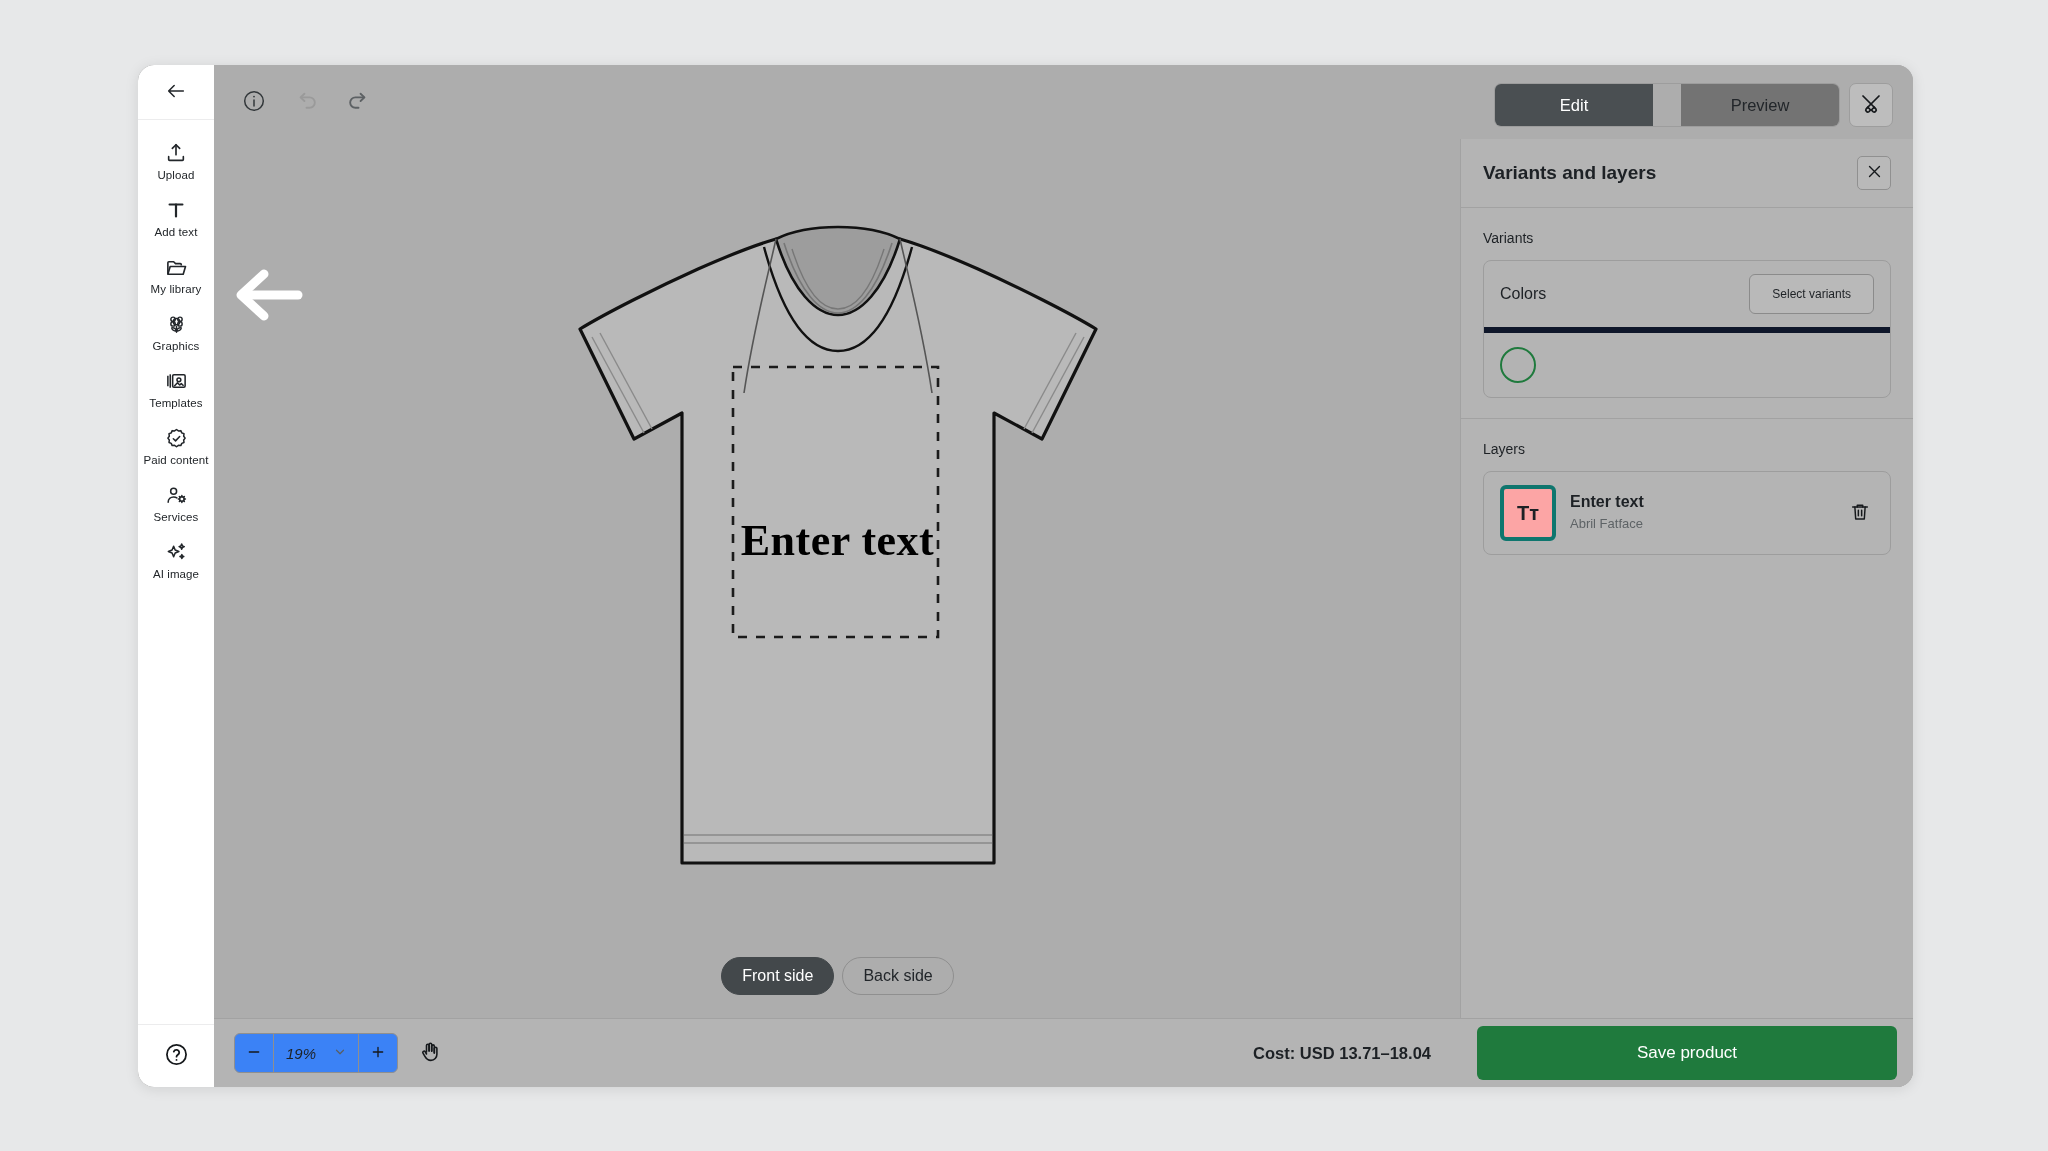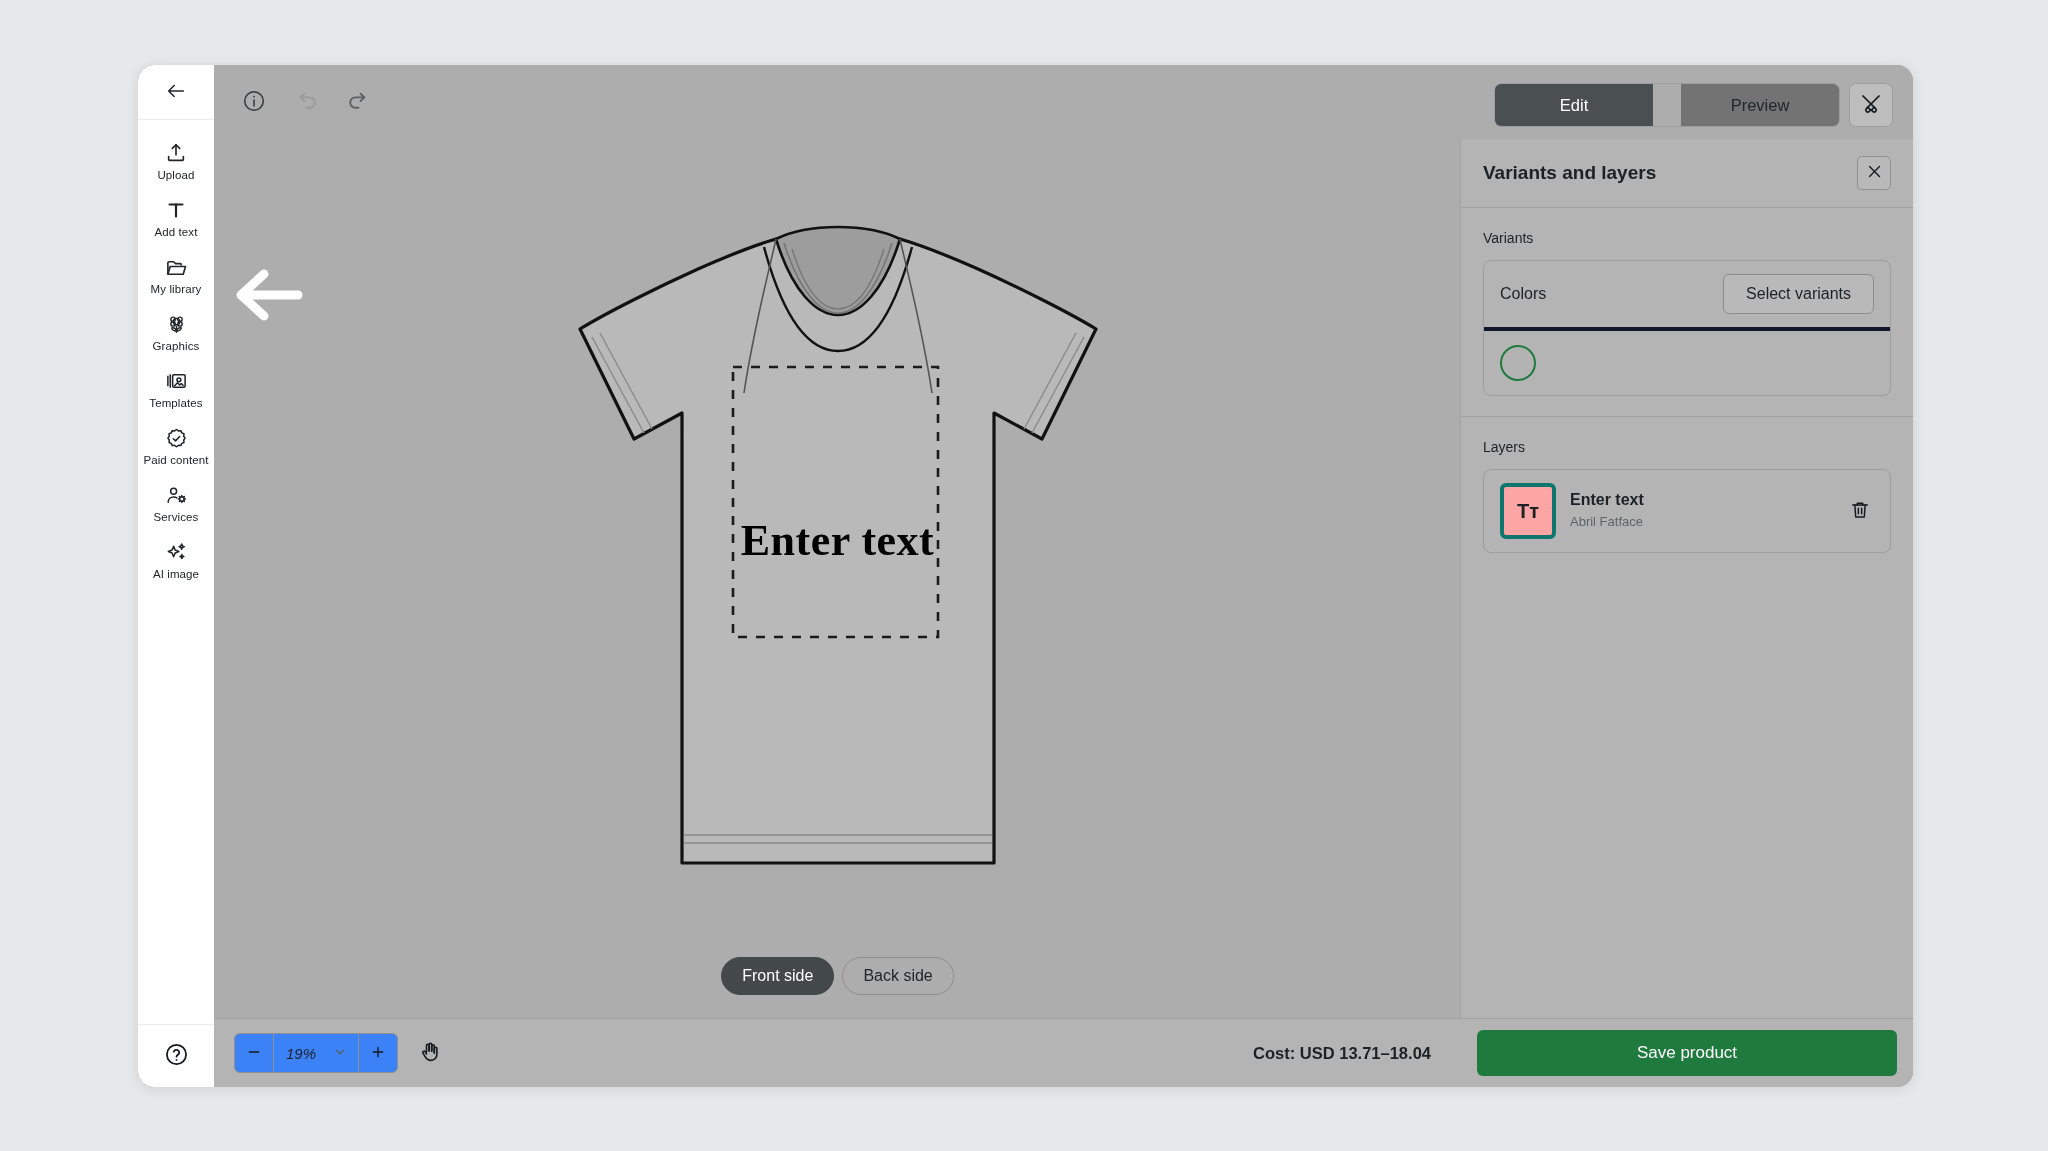--- a/index.html
+++ b/index.html
@@ -274,29 +274,29 @@
     border: 1px solid #9d9d9d;
     border-radius: 8px;
     overflow: hidden;
   }
   .card-row {
     display: flex;
     align-items: center;
     justify-content: space-between;
     padding: 13px 16px;
   }
-  .card-row.divided { border-bottom: 4px solid #0f172a; gap: 9px; }
+  .card-row.divided { border-bottom: 6px solid #0f172a; gap: 9px; }
   .card-label { font-size: 16px; color: #1d2125; }
   .ghost-btn {
     height: 40px;
     padding: 0 22px;
     border: 1px solid #8b8b8b;
     border-radius: 6px;
     background: #b9b9b9;
-    font-size: 16px;
+    font-size: 12px;
     color: #1d2125;
     cursor: pointer;
     font-family: inherit;
   }
   .swatch-row { padding: 14px 16px; display: flex; gap: 12px; }
   .swatch {
     width: 36px;
     height: 36px;
     border-radius: 50%;
     background: #b3b3b3;
@@ -401,21 +401,21 @@
   }
   .cost {
     margin-left: auto;
     font-size: 16.5px;
     font-weight: bold;
     color: #1d2125;
     margin-right: 46px;
   }
   .save-btn {
     width: 420px;
-    height: 46px;
+    height: 54px;
     margin-right: 16px;
     background: #1f7a3d;
     color: #ffffff;
     border: none;
     border-radius: 6px;
     font-size: 17px;
     cursor: pointer;
     font-family: inherit;
   }
 

